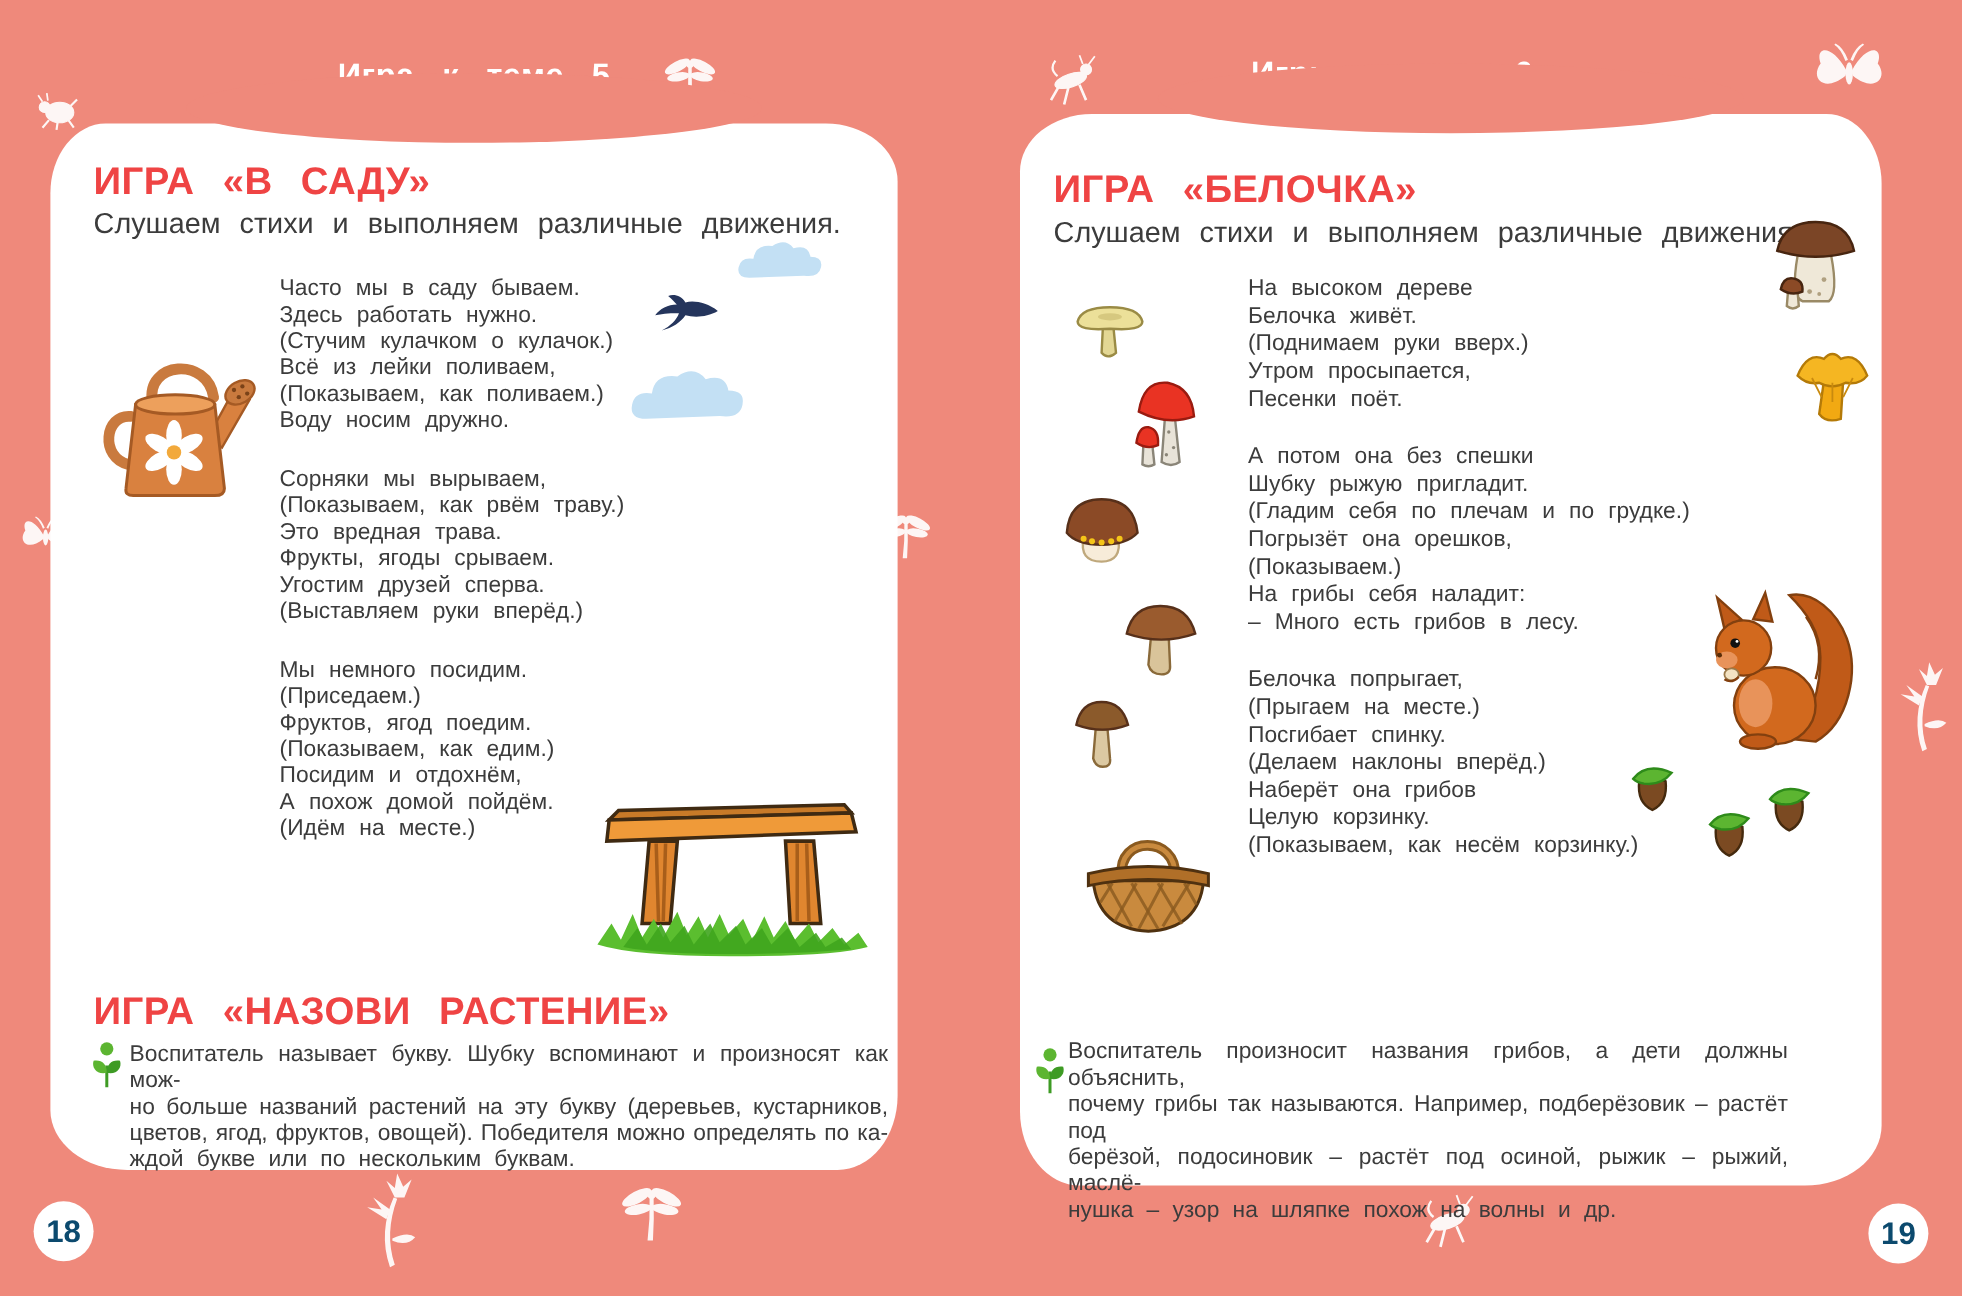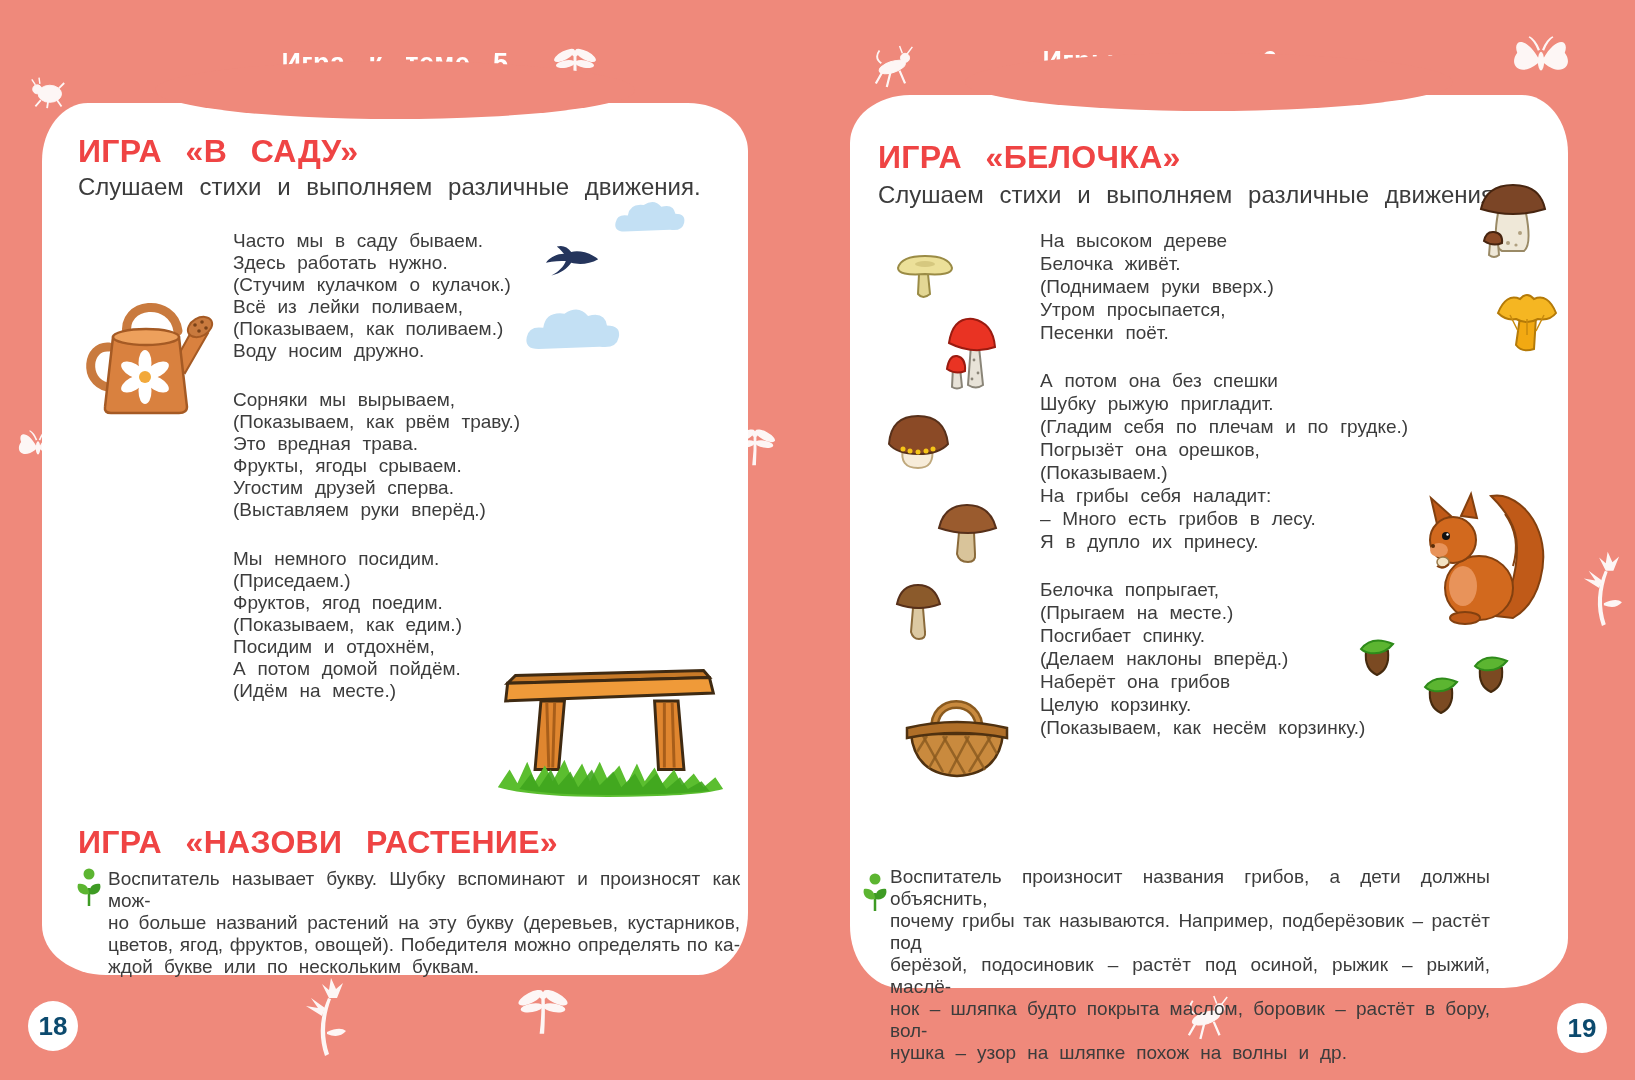--- a/index.html
+++ b/index.html
@@ -140,21 +140,21 @@
           <div>Фрукты, ягоды срываем.</div>
           <div>Угостим друзей сперва.</div>
           <div>(Выставляем руки вперёд.)</div>
         </div>
       <div class="stanza">
           <div>Мы немного посидим.</div>
           <div>(Приседаем.)</div>
           <div>Фруктов, ягод поедим.</div>
           <div>(Показываем, как едим.)</div>
           <div>Посидим и отдохнём,</div>
-          <div>А потом домой пойдём.</div>
+          <div>А похож домой пойдём.</div>
           <div>(Идём на месте.)</div>
         </div>
     </div>
 
     <svg class="illu" style="left:33px;top:182px" width="140" height="135" viewBox="0 0 140 135">
       <path d="M34 62 C12 60 8 96 32 102" fill="none" stroke="#c97a3e" stroke-width="9" stroke-linecap="round"></path>
       <path d="M52 50 C46 16 98 12 103 46" fill="none" stroke="#c97a3e" stroke-width="9" stroke-linecap="round"></path>
       <path d="M98 80 L120 40 L133 48 L110 88 Z" fill="#d9813f" stroke="#a55a24" stroke-width="2"></path>
       <ellipse cx="125" cy="42" rx="13" ry="9" fill="#c97a3e" stroke="#a55a24" stroke-width="2" transform="rotate(-30 125 42)"></ellipse>
       <circle cx="120" cy="40" r="1.8" fill="#7a4218"></circle>
@@ -223,21 +223,20 @@
           <div>Песенки поёт.</div>
         </div>
       <div class="stanza">
           <div>А потом она без спешки</div>
           <div>Шубку рыжую пригладит.</div>
           <div>(Гладим себя по плечам и по грудке.)</div>
           <div>Погрызёт она орешков,</div>
           <div>(Показываем.)</div>
           <div>На грибы себя наладит:</div>
           <div>– Много есть грибов в лесу.</div>
-          <div>Я в дупло их принесу.</div>
         </div>
       <div class="stanza">
           <div>Белочка попрыгает,</div>
           <div>(Прыгаем на месте.)</div>
           <div>Посгибает спинку.</div>
           <div>(Делаем наклоны вперёд.)</div>
           <div>Наберёт она грибов</div>
           <div>Целую корзинку.</div>
           <div>(Показываем, как несём корзинку.)</div>
         </div>
@@ -334,21 +333,20 @@
     <svg class="icon" style="left:12px;top:778px" width="26" height="40" viewBox="0 0 26 40">
       <circle cx="13" cy="6" r="5.5" fill="#5cb531"></circle>
       <path d="M13 38 V20" stroke="#3e9b24" stroke-width="2.5"></path>
       <path d="M13 26 C5 28 0 22 2 16 C9 15 13 19 13 26 Z" fill="#5cb531"></path>
       <path d="M13 26 C21 28 26 22 24 16 C17 15 13 19 13 26 Z" fill="#3e9b24"></path>
     </svg>
     <div class="desc" style="left:40px;top:771px;width:600px">
         <div>Воспитатель произносит названия грибов, а дети должны объяснить,</div>
         <div>почему грибы так называются. Например, подберёзовик – растёт под</div>
         <div>берёзой, подосиновик – растёт под осиной, рыжик – рыжий, маслё-</div>
-        <div>нок – шляпка будто покрыта маслом, боровик – растёт в бору, вол-</div>
         <div>нушка – узор на шляпке похож на волны и др.</div>
       </div>
   </section>
 
   <div class="page-num" style="left:28px;top:1001px">18</div>
   <div class="page-num" style="left:1557px;top:1003px">19</div>
 
 </div>
 
 </body></html>

